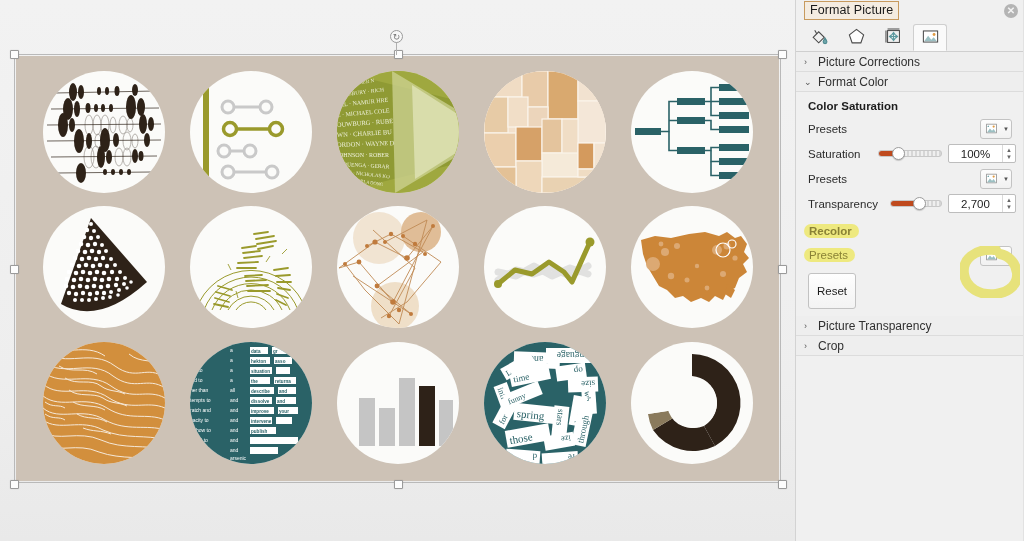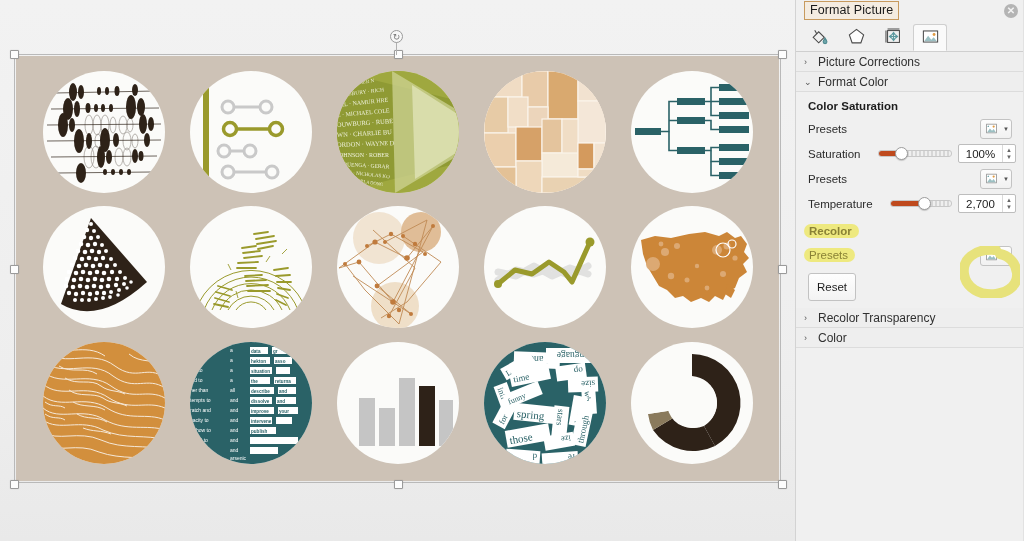--- a/index.html
+++ b/index.html
@@ -120,21 +120,21 @@
     background: repeating-linear-gradient(90deg,#d6d6d6 0 2px,#efefef 2px 4px);
     border: 1px solid #c8c8c8;
   }
   .fill { position: absolute; left: 0; top: 0; bottom: 0; background: #bf4a1e; border-radius: 3px 0 0 3px; }
   .knob {
     position: absolute; top: 50%; width: 13px; height: 13px; margin-top: -7px; margin-left: -6px;
     border-radius: 50%; background: #fff; border: 1px solid #9c9c9c;
     box-shadow: 0 1px 1px rgba(0,0,0,.18);
   }
   .spin {
-    flex: 0 0 auto; display: flex; align-items: stretch; width: 58px; height: 19px;
+    flex: 0 0 auto; display: flex; align-items: stretch; width: 68px; height: 19px;
     background: #fff; border: 1px solid #bdbdbd; border-radius: 2px;
   }
   .spin .val { flex: 1 1 auto; display: flex; align-items: center; justify-content: center;
     font-size: 11.5px; color: #1c1c1c; }
   .spin .arrows { flex: 0 0 13px; border-left: 1px solid #dadada;
     display: flex; flex-direction: column; align-items: center; justify-content: center;
     font-size: 6px; color: #666; line-height: 7px; }
 
   .presetbtn {
     flex: 0 0 auto; display: flex; align-items: center;
@@ -149,21 +149,21 @@
     position: relative; display: inline-block; padding: 1px 7px 2px 5px;
   }
   .hl-text::before {
     content: ""; position: absolute; left: 0; right: 0; top: 0; bottom: 1px;
     background: #eee97f; border-radius: 9px; z-index: 0;
   }
   .hl-text > span { position: relative; z-index: 1; }
   .hl-olive { color: #8a8236; }
 
   .resetbtn {
-    margin: 5px 0 7px 12px; width: 48px; height: 28px;
+    margin: 5px 0 7px 12px; width: 48px; height: 36px;
     background: linear-gradient(#fefefe,#f3f3f3); border: 1px solid #c2c2c2;
     border-radius: 3px; font-size: 11.5px; color: #1c1c1c;
     display: flex; align-items: center; justify-content: center;
   }
 
   #yellow-ring {
     position: absolute; right: 4px; top: 246px; width: 60px; height: 52px;
     pointer-events: none;
   }
   #panel-scroll-edge {
@@ -887,21 +887,21 @@
           <path d="M4 19 L9 12 L13 16 L16 13 L20 19 Z" fill="#9cc0c3"></path>
           <circle cx="16" cy="8.5" r="2" fill="#e09a42"></circle>
           <path d="M6 6 l1.6 3.2 -3.2 0z" fill="#5d9aa0"></path>
         </svg>
       </span>
       <span class="pcar">▼</span>
     </div>
   </div>
 
   <div class="row">
-    <span class="lbl wide">Temperature</span>
+    <span class="lbl wide">Transparency</span>
     <div class="sliderbox">
       <div class="track">
         <div class="fill" id="temp-fill" style="width: 55%;"></div>
         <div class="knob" id="temp-knob" style="left: 55%;"></div>
       </div>
     </div>
     <div class="spin">
       <span class="val">2,700</span>
       <span class="arrows">
         <span>▲</span>
@@ -931,24 +931,24 @@
         </svg>
       </span>
       <span class="pcar">▼</span>
     </div>
   </div>
 
   <div class="resetbtn">Reset</div>
 
   <div class="sec-head">
     <span class="chev">›</span>
-    <span>Recolor Transparency</span>
+    <span>Picture Transparency</span>
   </div>
 
   <div class="sec-head">
     <span class="chev">›</span>
-    <span>Color</span>
+    <span>Crop</span>
   </div>
 
   <svg id="yellow-ring" viewBox="0 0 60 52">
     <path d="M36 4 C14 2 2 14 4 28 C6 42 20 50 36 48 C50 46 58 38 57 27 C56 18 50 10 40 8" fill="none" stroke="#e7e27b" stroke-width="10" stroke-linecap="round"></path>
   </svg>
 </div>
 
 </body></html>

